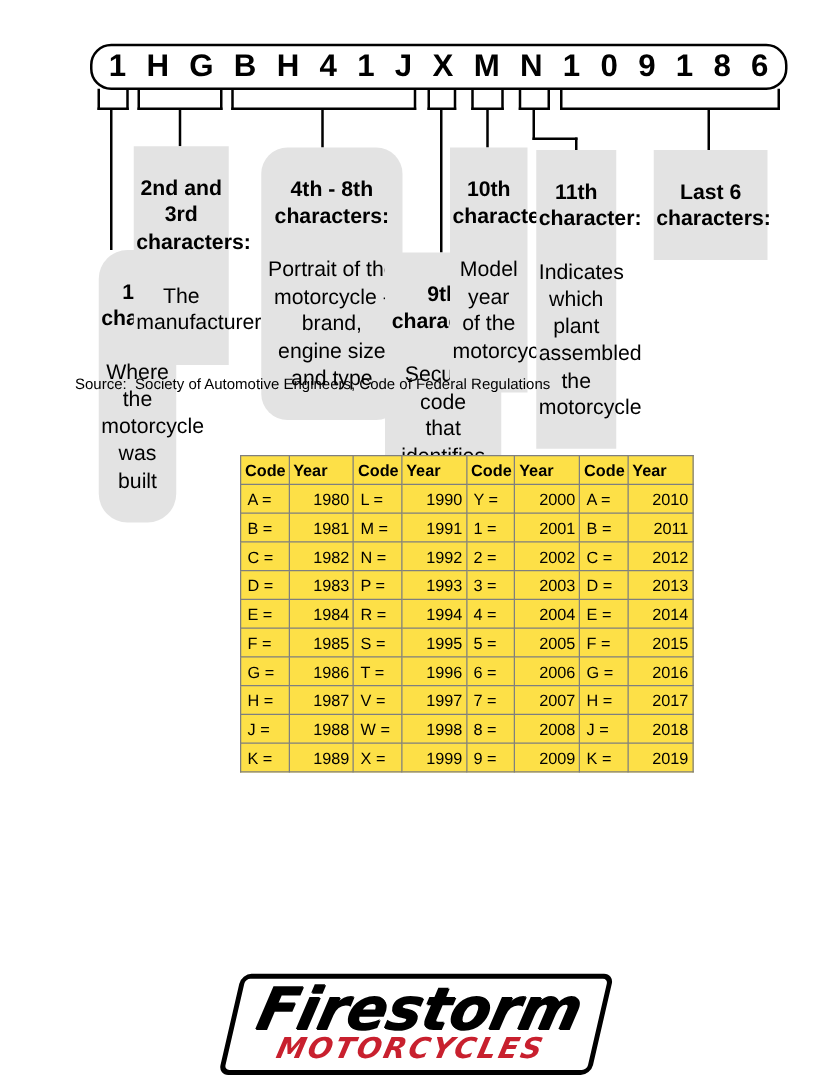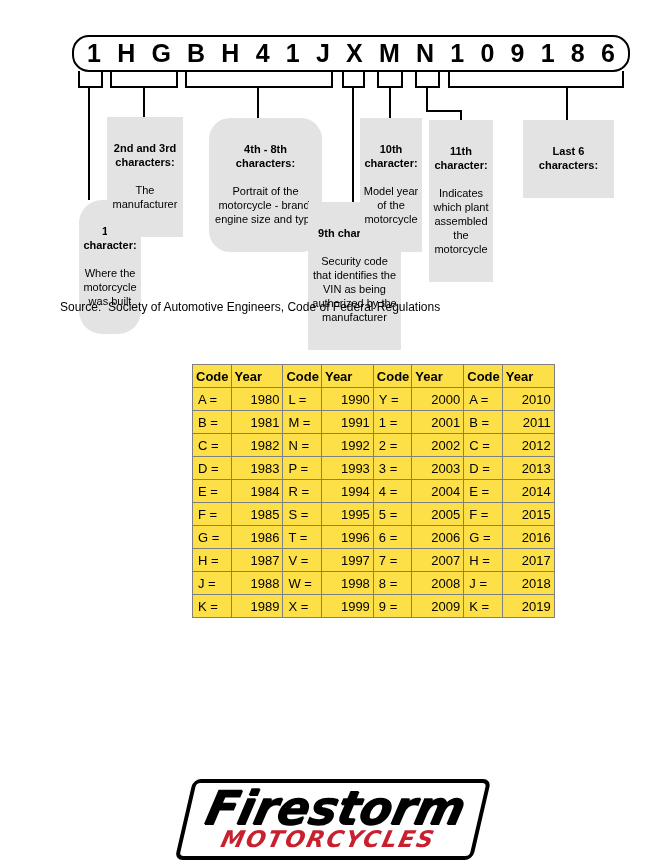--- a/index.html
+++ b/index.html
@@ -43,21 +43,21 @@
   #st-4 { left:352px; top:88px; height:114px; }
   #st-5 { left:389px; top:88px; height:30px; }
   #st-6a{ left:426px; top:88px; height:24px; }
   #st-6b{ left:426px; top:110px; width:36px; height:2px; }
   #st-6c{ left:460px; top:110px; height:10px; }
   #st-7 { left:566px; top:88px; height:32px; }
 
   
   .callout {
     position:absolute; background:#e3e3e3; text-align:center;
-    font-size:11px; line-height:1.27; padding:11px 2px; color:#000;
+    font-size:17px; line-height:1.27; padding:1px 2px; color:#000;
     white-space:pre-line;
   }
   .callout .t { font-weight:bold; white-space:pre-line; }
   #box-first     { left:79px;  top:200px; width:62px;border-radius:23px; }
   #box-mfr       { left:107px; top:117px; width:76px; }
   #box-portrait  { left:209px; top:118px; width:113px;border-radius:21px; }
   #box-security  { left:308px; top:202px; width:93px; }
   #box-modelyear { left:360px; top:118px; width:62px; }
   #box-plant     { left:429px; top:120px; width:64px; }
   #box-serial    { left:523px; top:120px; width:91px; }

